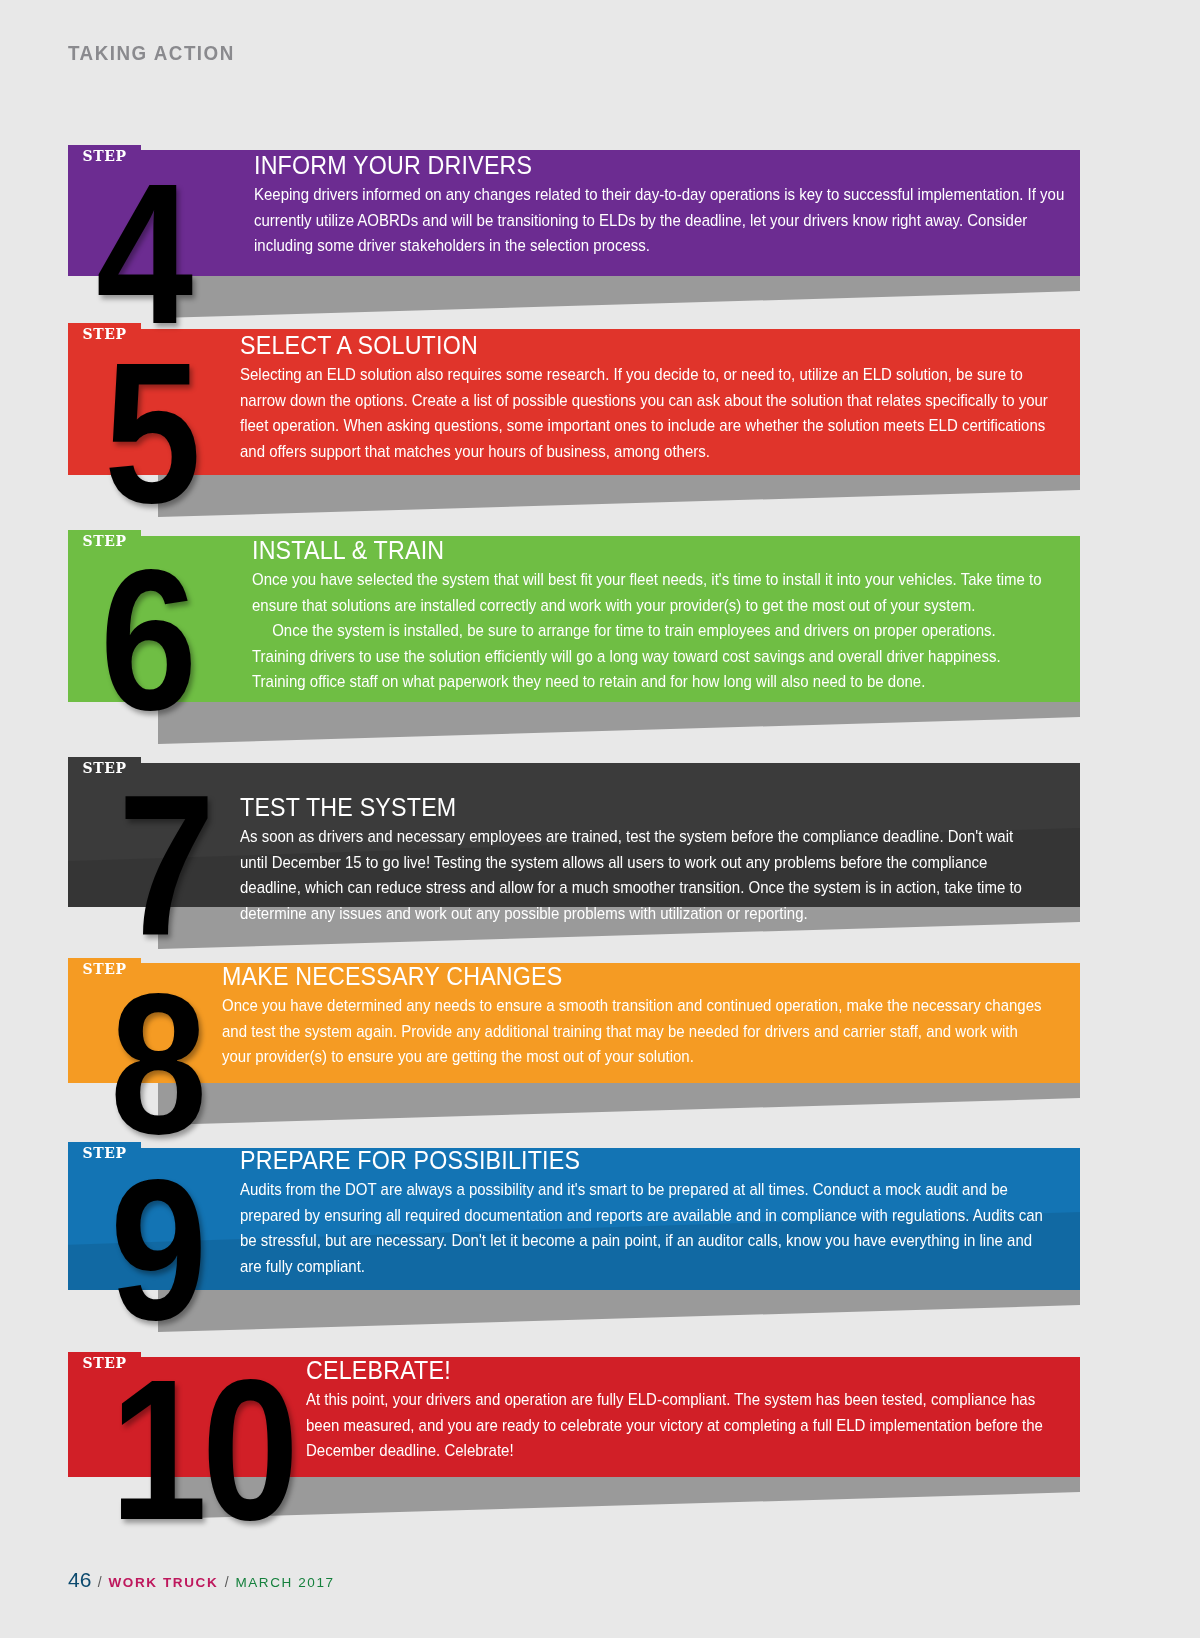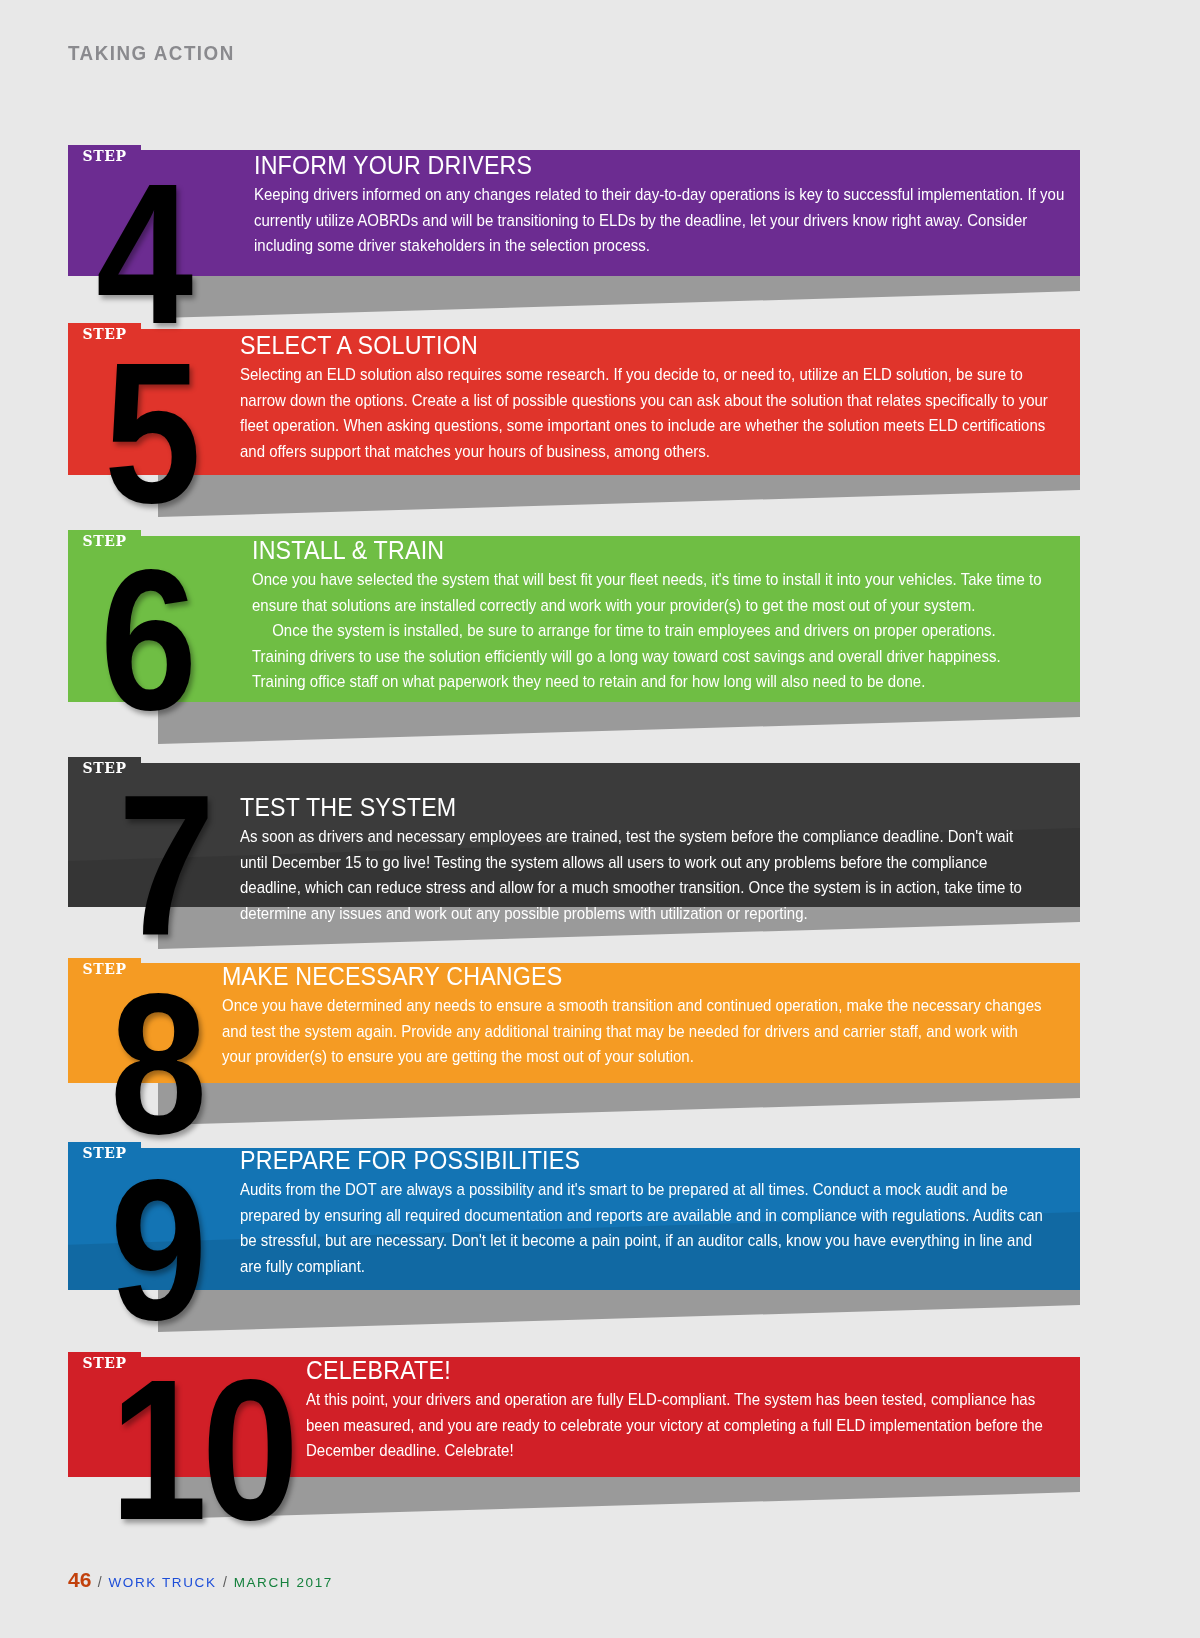--- a/index.html
+++ b/index.html
@@ -149,34 +149,34 @@
     left: 68px;
     top: 1568px;
     font-family: "Liberation Sans", sans-serif;
     font-size: 15px;
     color: #3b3b3b;
     letter-spacing: 0.3px;
     white-space: nowrap;
   }
   .footer .pagenum {
     font-size: 21px;
-    font-weight: bold;
-    color: #c2410c;
+    font-weight: normal;
+    color: #0c4a6e;
     letter-spacing: 0;
   }
   .footer .sep {
     color: #5a5a5a;
     font-size: 14px;
     padding: 0 2px;
   }
   .footer .pub {
-    font-weight: normal;
+    font-weight: bold;
     letter-spacing: 1.6px;
     font-size: 13.5px;
-    color: #1d4ed8;
+    color: #be185d;
   }
   .footer .issue {
     font-weight: normal;
     letter-spacing: 1.6px;
     font-size: 13.5px;
     color: #15803d;
   }
 </style>
 </head>
 <body>

